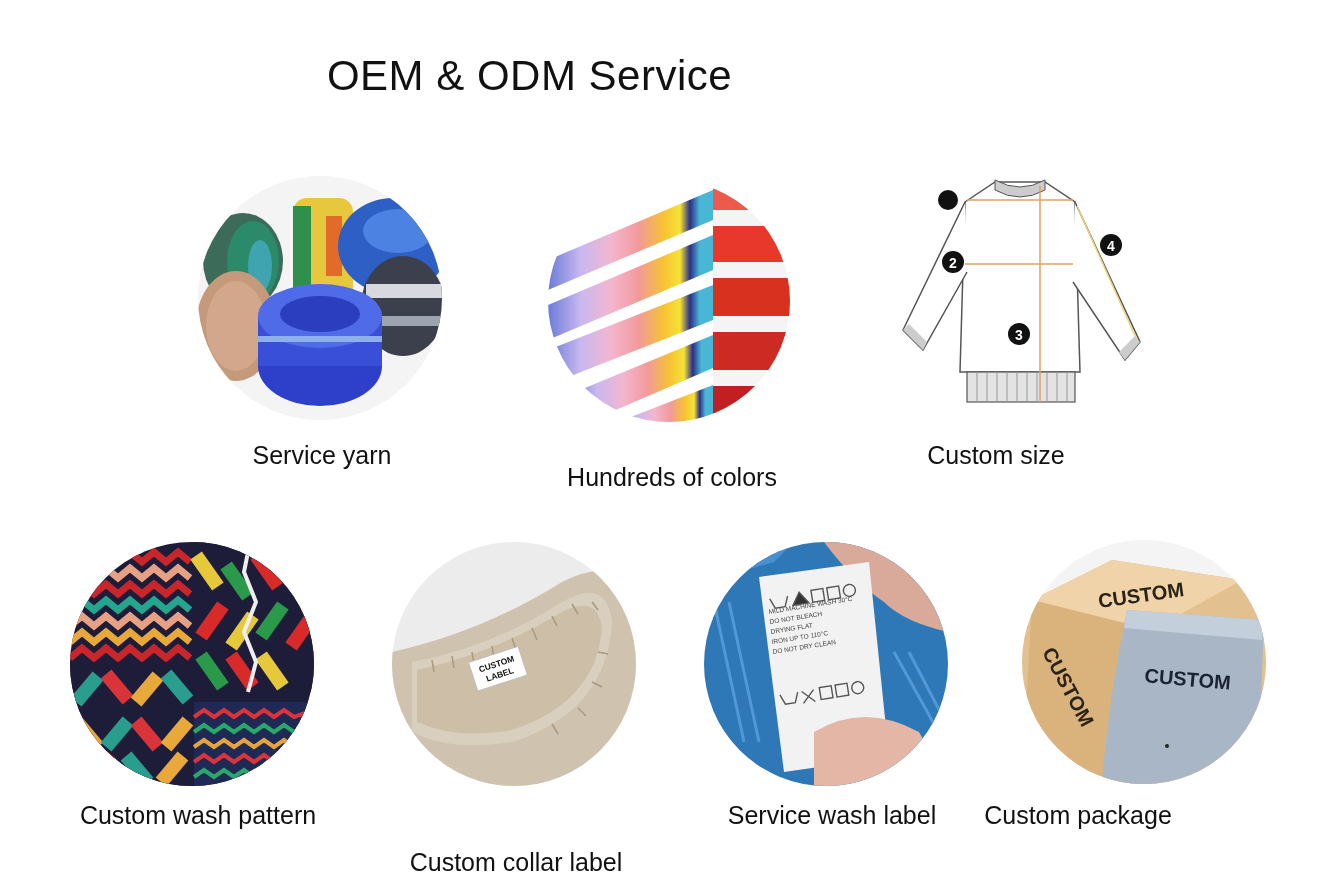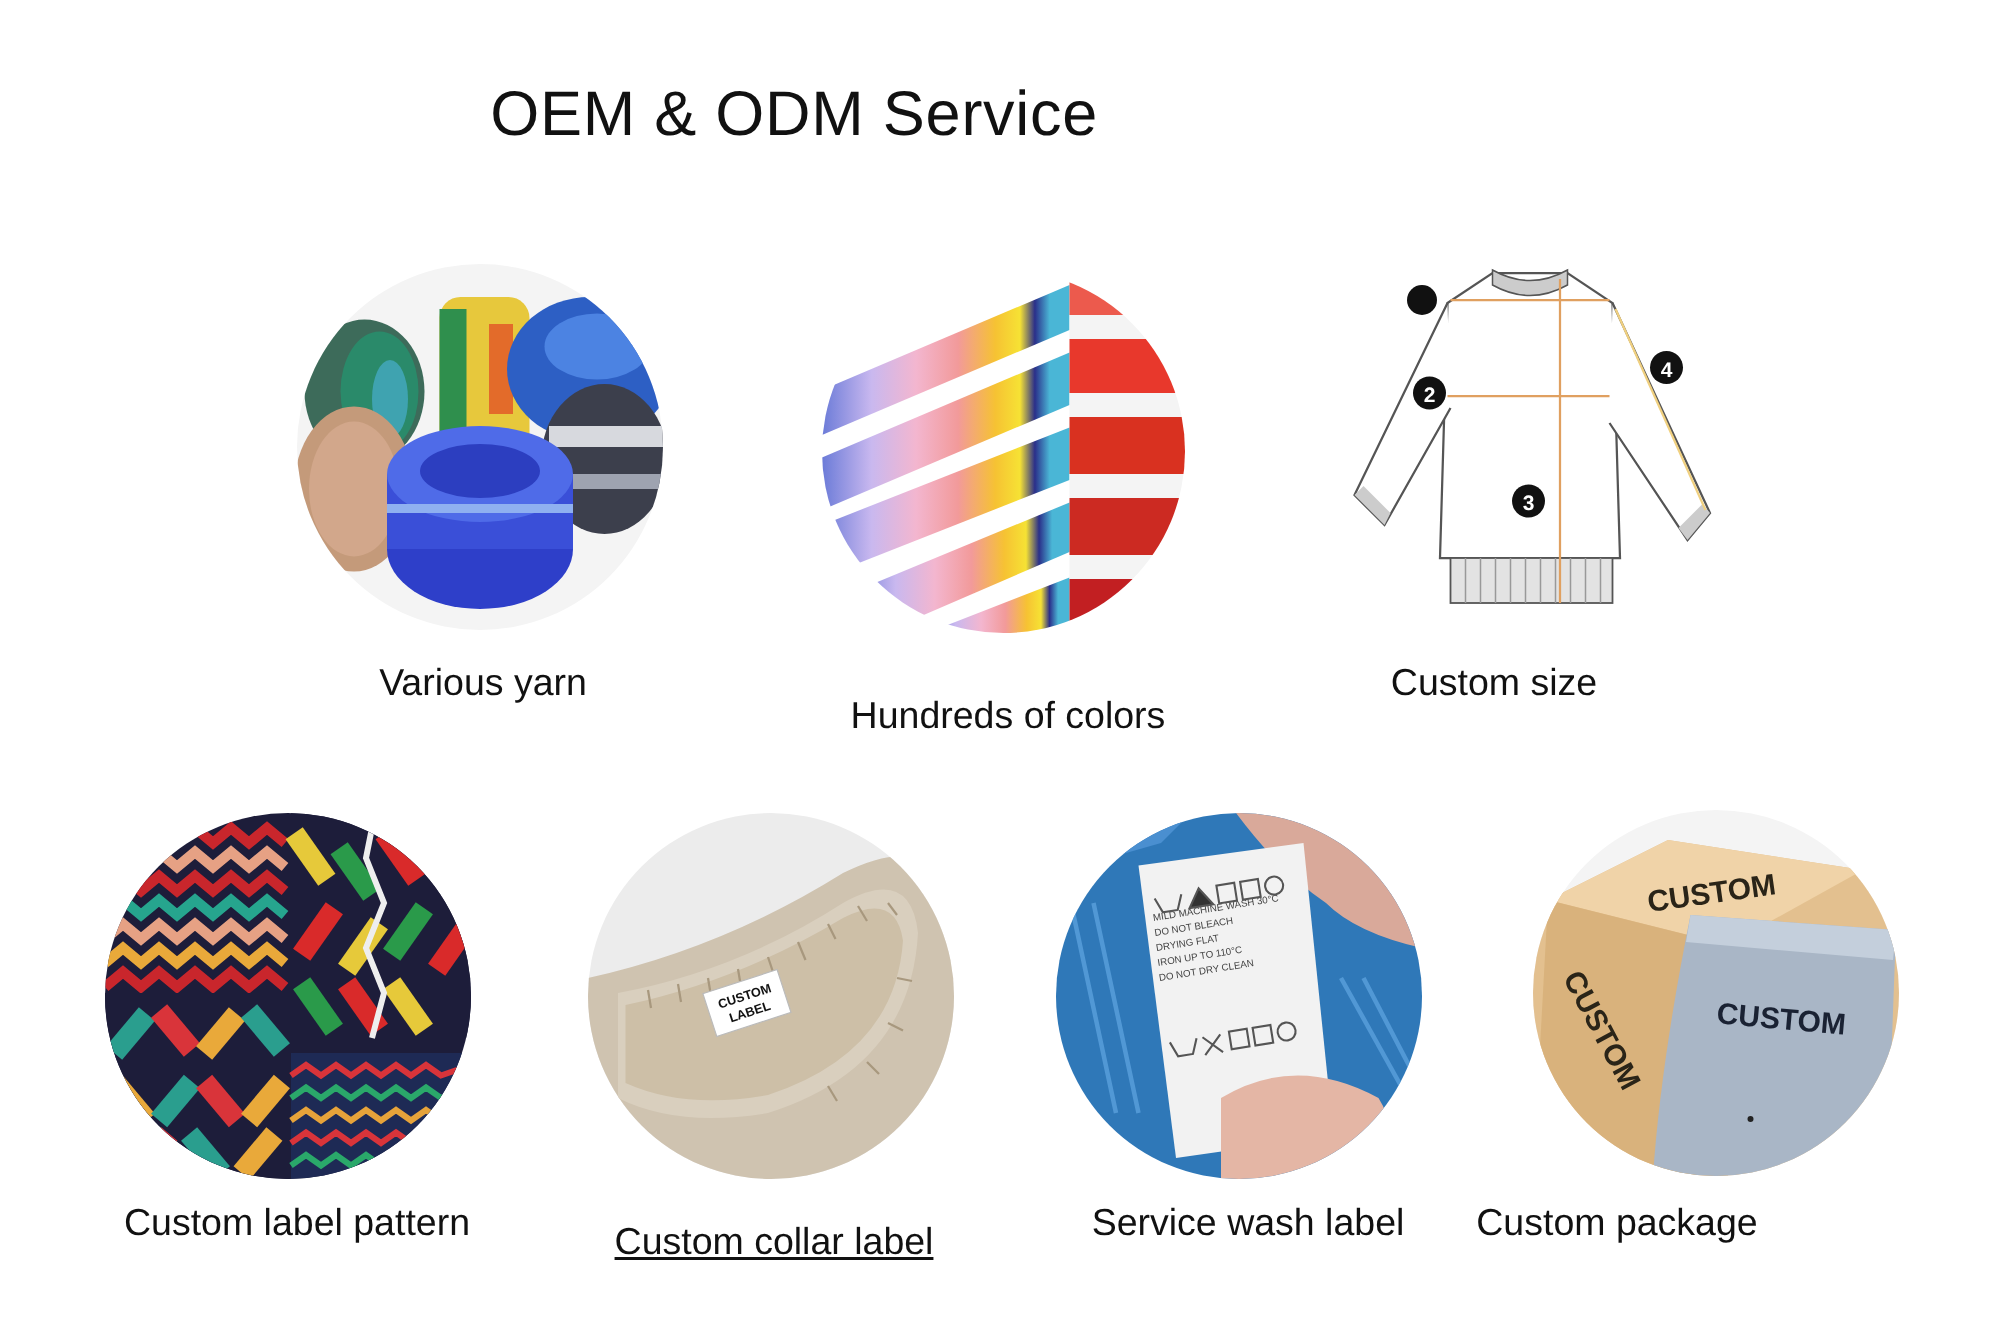--- a/index.html
+++ b/index.html
@@ -40,21 +40,21 @@
       <ellipse cx="38" cy="150" rx="40" ry="55" fill="#c49a7a"></ellipse>
       <ellipse cx="38" cy="150" rx="30" ry="45" fill="#d2a78b"></ellipse>
 
       <ellipse cx="122" cy="190" rx="62" ry="40" fill="#2e3fc9"></ellipse>
       <rect x="60" y="140" width="124" height="50" fill="#3a4fd8"></rect>
       <ellipse cx="122" cy="140" rx="62" ry="32" fill="#4f6be8"></ellipse>
       <ellipse cx="122" cy="138" rx="40" ry="18" fill="#2c3ec0"></ellipse>
       <rect x="60" y="160" width="124" height="6" fill="#8fb0f0"></rect>
     </svg>
   </div>
-  <div class="label" style="left:142px; top:441px;">Various yarn</div>
+  <div class="label" style="left:142px; top:441px;">Service yarn</div>
 </div>
 
 <div class="item">
   <div class="circle" style="left:548px; top:180px; width:242px; height:242px;">
     <svg width="242" height="242" viewBox="0 0 242 242">
       <rect width="242" height="242" fill="#ffffff"></rect>
       <defs>
         <linearGradient id="fan" x1="0" y1="0" x2="1" y2="0">
           <stop offset="0" stop-color="#6b7bd8"></stop>
           <stop offset="0.2" stop-color="#c9b8ef"></stop>
@@ -182,21 +182,21 @@
       <g>
         <rect x="124" y="160" width="120" height="84" fill="#1e2a55"></rect>
         <polyline points="124,175 134,168 144,175 154,168 164,175 174,168 184,175 194,168 204,175 214,168 224,175 244,168" fill="none" stroke="#d9343a" stroke-width="4"></polyline>
         <polyline points="124,190 134,183 144,190 154,183 164,190 174,183 184,190 194,183 204,190 214,183 224,190 244,183" fill="none" stroke="#2aa86a" stroke-width="4"></polyline>
         <polyline points="124,205 134,198 144,205 154,198 164,205 174,198 184,205 194,198 204,205 214,198 224,205 244,198" fill="none" stroke="#e6a33a" stroke-width="4"></polyline>
         <polyline points="124,220 134,213 144,220 154,213 164,220 174,213 184,220 194,213 204,220 214,213 224,220 244,213" fill="none" stroke="#d9343a" stroke-width="4"></polyline>
         <polyline points="124,235 134,228 144,235 154,228 164,235 174,228 184,235 194,228 204,235 214,228 224,235 244,228" fill="none" stroke="#2aa86a" stroke-width="4"></polyline>
       </g>
     </svg>
   </div>
-  <div class="label" style="left:18px; top:801px;">Custom label pattern</div>
+  <div class="label" style="left:18px; top:801px;">Custom wash pattern</div>
 </div>
 
 <div class="item">
   <div class="circle" style="left:392px; top:542px; width:244px; height:244px;">
     <svg width="244" height="244" viewBox="0 0 244 244">
       <rect width="244" height="244" fill="#ececec"></rect>
       <path d="M0 110 Q90 90 170 40 Q230 10 244 60 L244 244 L0 244 Z" fill="#cfc3b0"></path>
       <path d="M20 120 Q100 105 170 60 Q215 35 220 80 Q215 170 120 200 Q60 210 20 190 Z" fill="#d9cfbe"></path>
       <path d="M25 128 Q100 112 170 70 Q205 52 210 85 Q205 160 120 188 Q65 198 25 180 Z" fill="#cdbfa7"></path>
       <g stroke="#a8987e" stroke-width="1.5">
@@ -214,21 +214,21 @@
         <line x1="186" y1="166" x2="194" y2="174"></line>
           <line x1="160" y1="182" x2="166" y2="192"></line>
       </g>
       <g transform="rotate(-18 105 127)">
         <rect x="80" y="112" width="52" height="30" fill="#ffffff" stroke="#bbb" stroke-width="0.8"></rect>
         <text x="106" y="125" font-size="8.5" font-weight="bold" text-anchor="middle" fill="#111">CUSTOM</text>
         <text x="106" y="136" font-size="8.5" font-weight="bold" text-anchor="middle" fill="#111">LABEL</text>
       </g>
     </svg>
   </div>
-  <div class="label" style="left:336px; top:814px;text-decoration:underline;">Custom collar label</div>
+  <div class="label" style="left:336px; top:848px;">Custom collar label</div>
 </div>
 
 <div class="item">
   <div class="circle" style="left:704px; top:542px; width:244px; height:244px;">
     <svg width="244" height="244" viewBox="0 0 244 244">
       <rect width="244" height="244" fill="#2f78b8"></rect>
       <path d="M120 0 L244 0 L244 90 Q200 80 180 60 Q150 40 120 0 Z" fill="#d9a99a"></path>
       <path d="M0 0 L90 0 L70 20 L0 40 Z" fill="#4a8fd0"></path>
       <g stroke="#6aaee8" stroke-width="3" opacity="0.6">
         <line x1="10" y1="60" x2="40" y2="200"></line>

